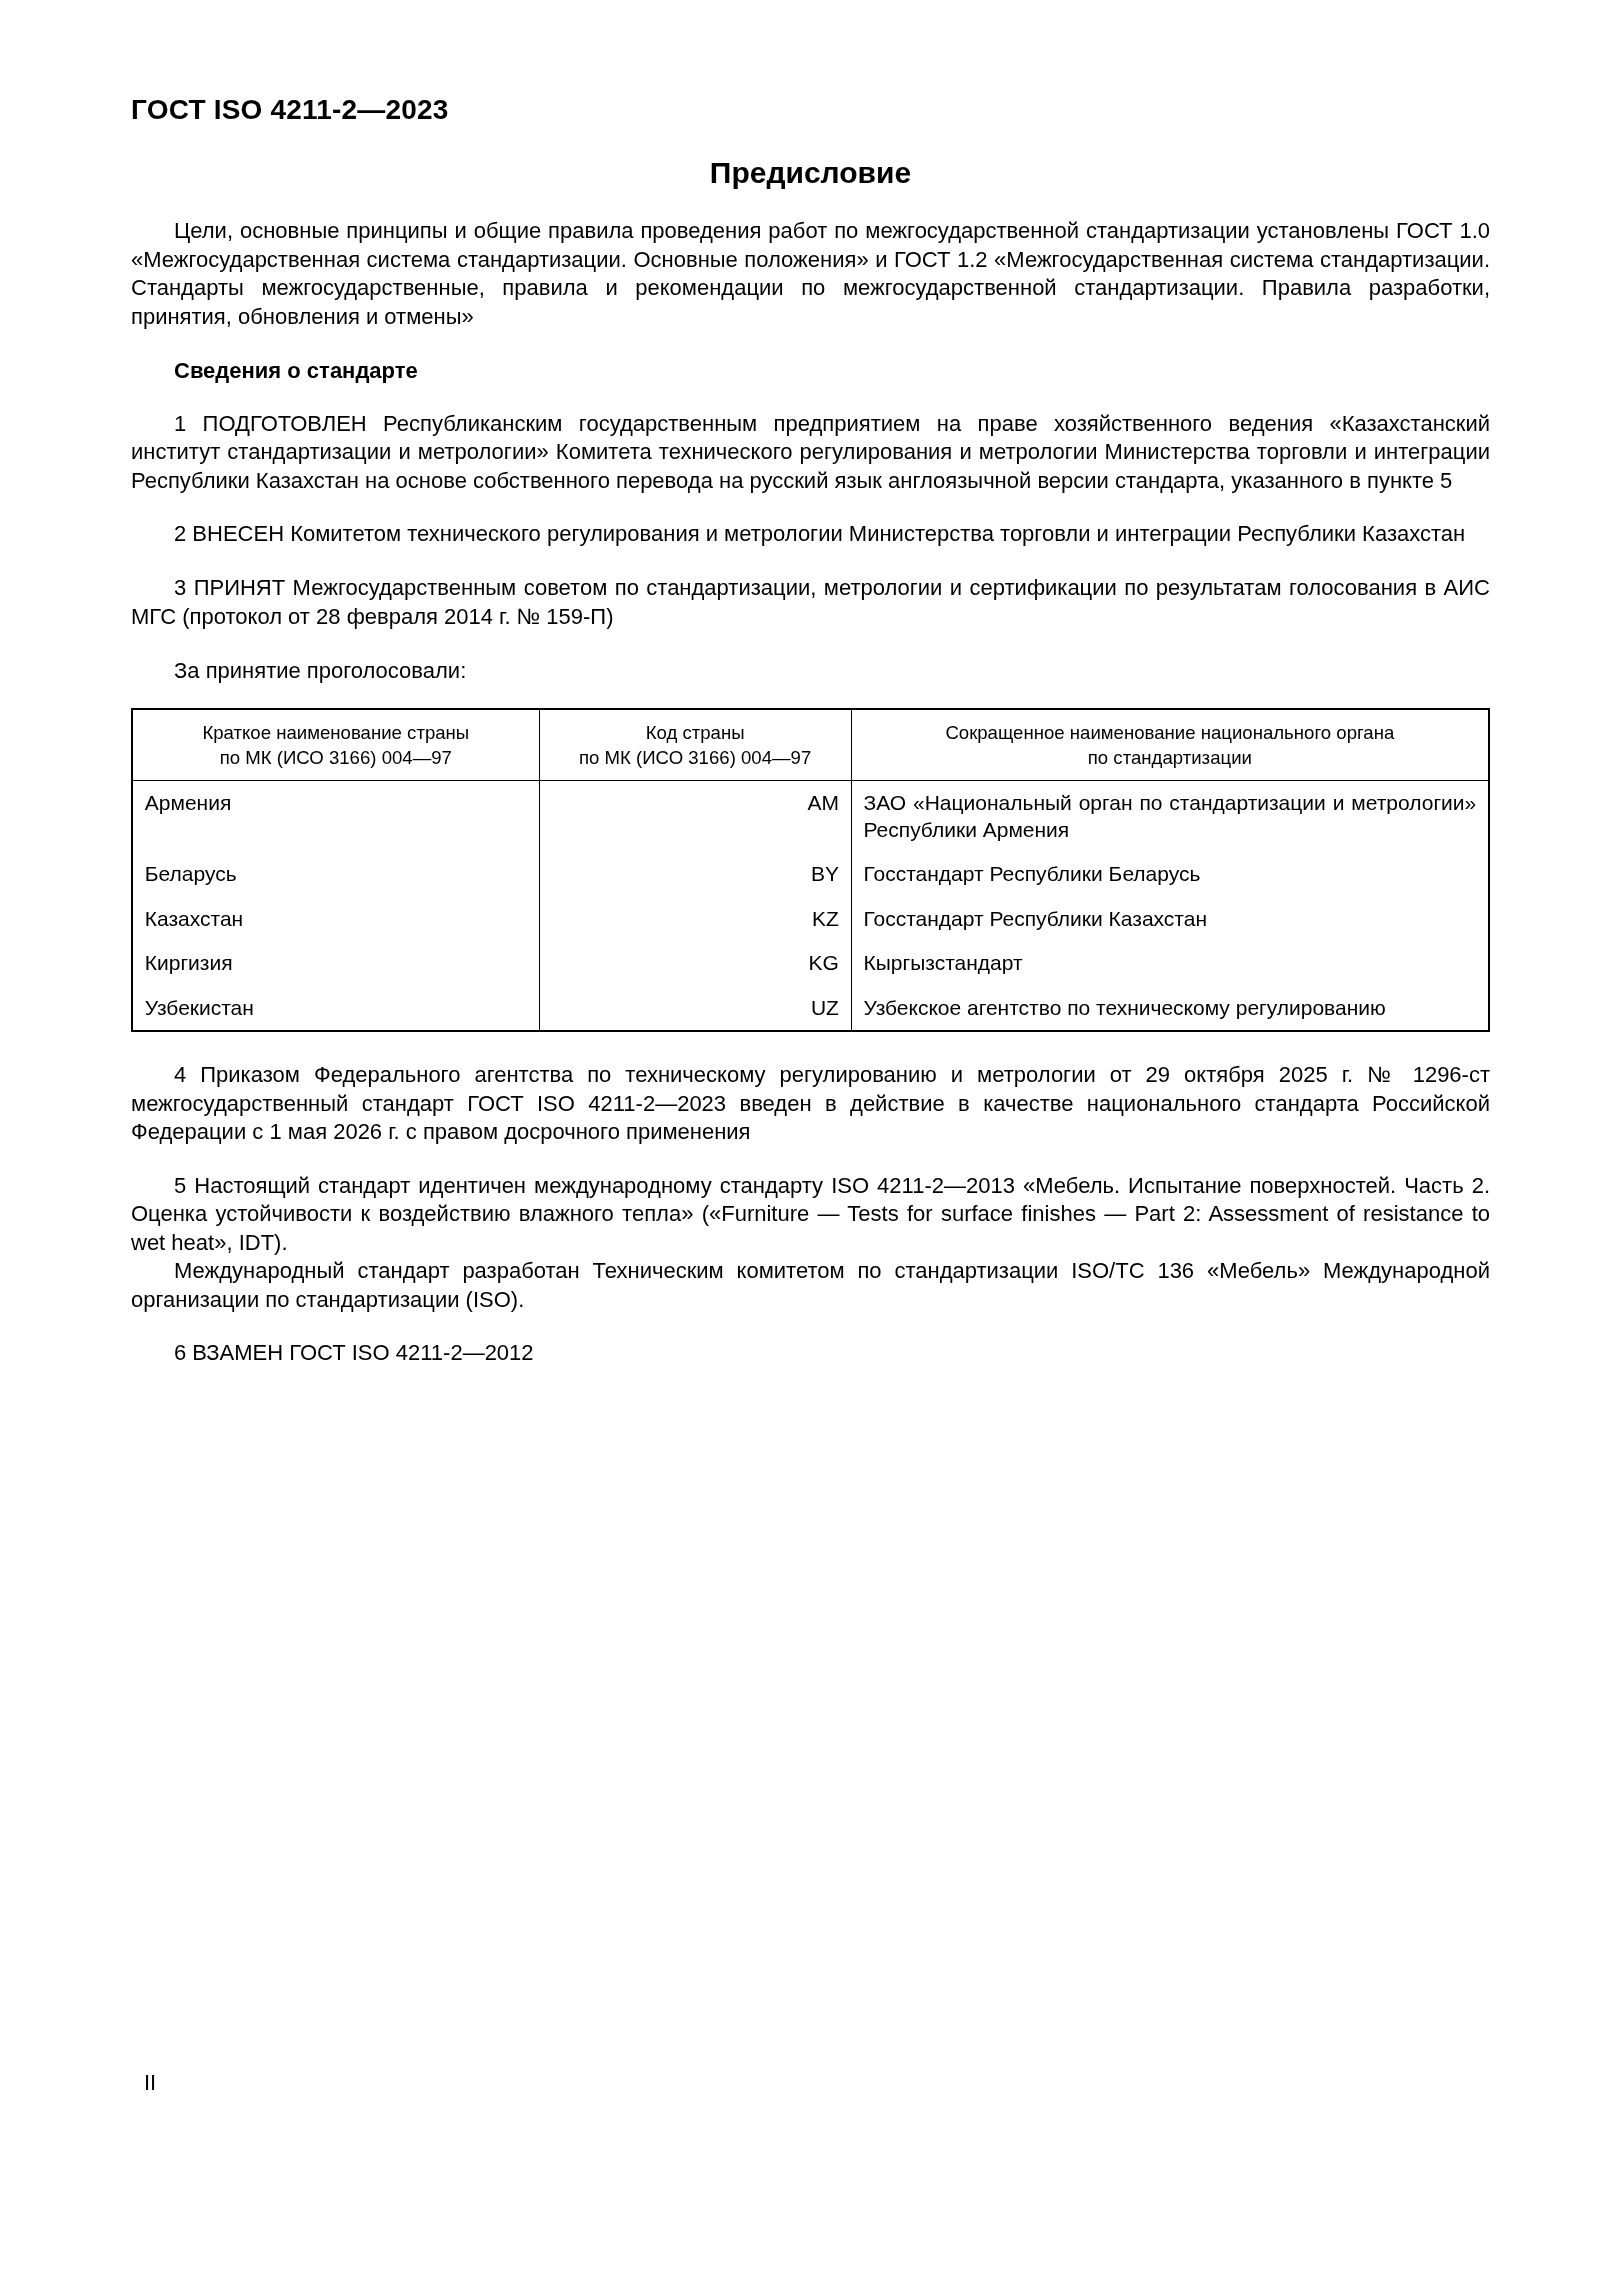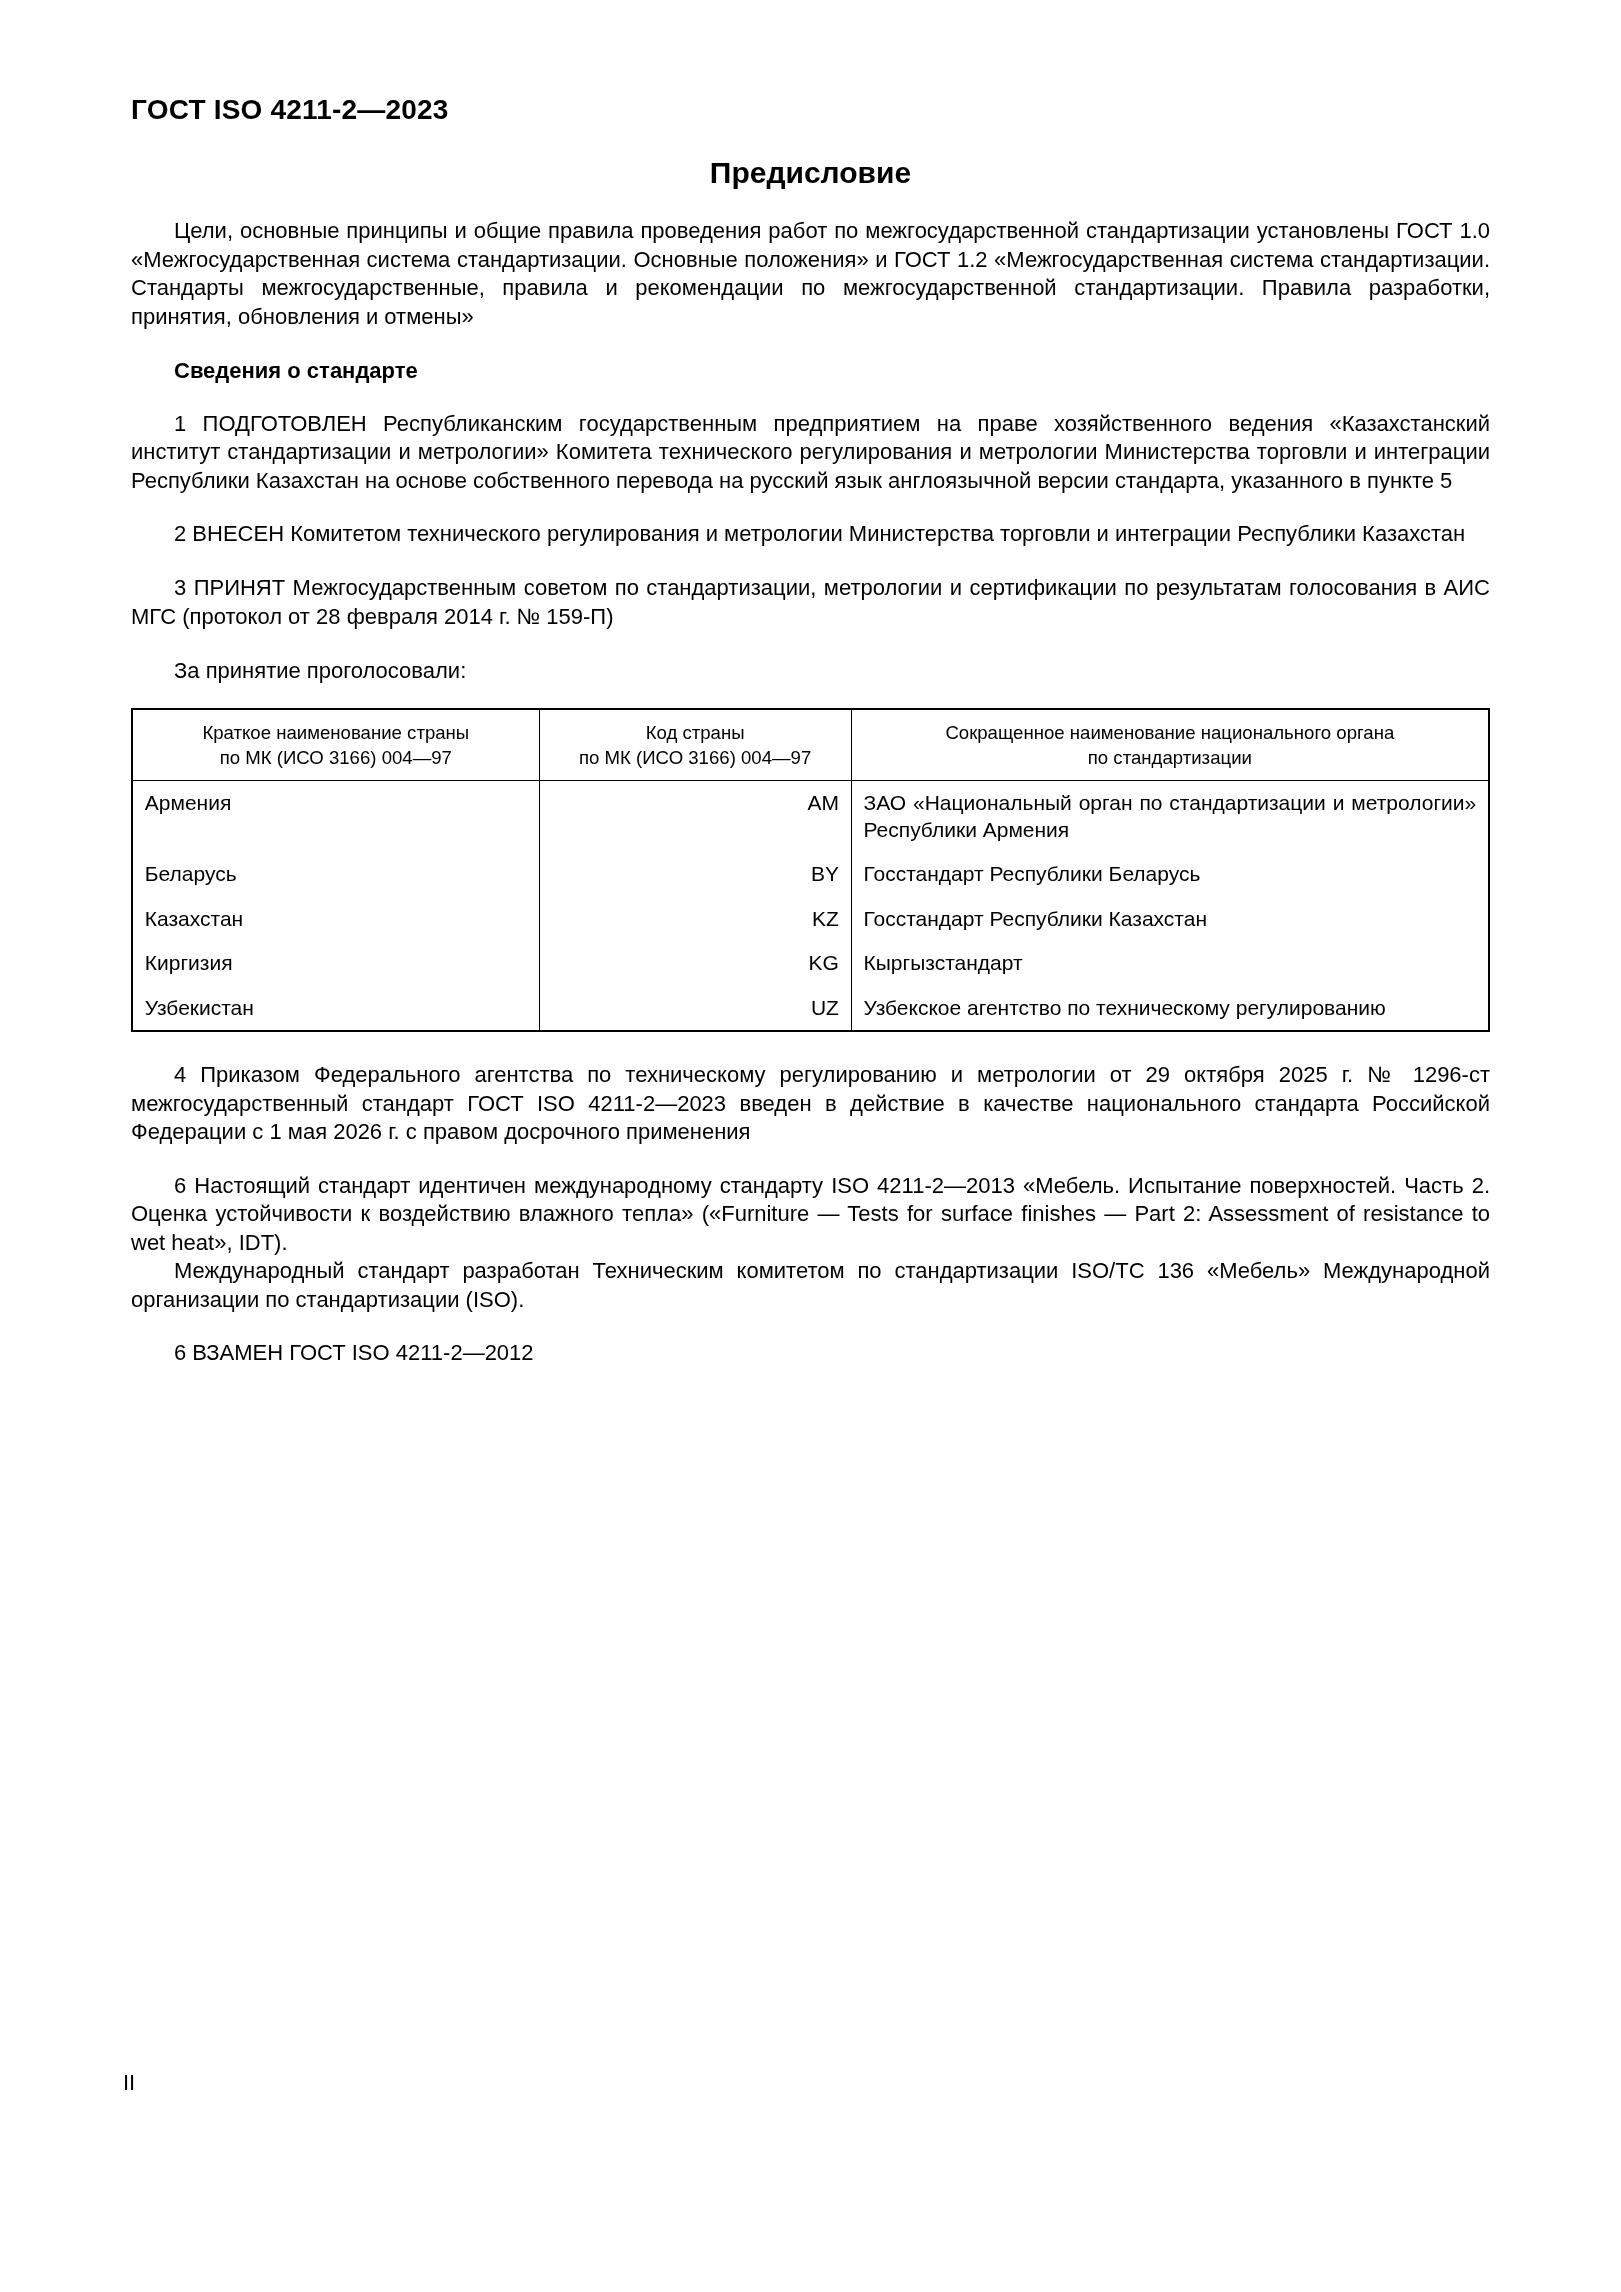--- a/index.html
+++ b/index.html
@@ -72,21 +72,21 @@
   th.col-country { width: 30%; }
   td.col-code { text-align: right; width: 23%; }
   th.col-code { width: 23%; }
   td.col-org { text-align: justify; width: 47%; }
   th.col-org { width: 47%; }
   tbody tr td { padding-top: 9.8px; padding-bottom: 9.8px; }
   .after-table { margin-top: 29px; }
   .footer-page-num {
     position: absolute;
     top: 2070px;
-    left: 123px;
+    left: 144px;
     font-size: 22px;
   }
 </style>
 </head>
 <body>
 
 <div class="page">
 
   <div class="doc-code">ГОСТ ISO 4211-2—2023</div>
 
@@ -139,21 +139,21 @@
       <tr>
         <td class="col-country">Узбекистан</td>
         <td class="col-code">UZ</td>
         <td class="col-org">Узбекское агентство по техническому регулированию</td>
       </tr>
     </tbody>
   </table>
 
   <p class="body after-table">4  Приказом Федерального агентства по техническому регулированию и метрологии от 29 октября 2025 г. № 1296-ст межгосударственный стандарт ГОСТ ISO 4211-2—2023 введен в действие в качестве национального стандарта Российской Федерации с 1 мая 2026 г. с правом досрочного применения</p>
 
-  <p class="body mt-item">6  Настоящий стандарт идентичен международному стандарту ISO 4211-2—2013 «Мебель. Испытание поверхностей. Часть 2. Оценка устойчивости к воздействию влажного тепла» («Furniture — Tests for surface finishes — Part 2: Assessment of resistance to wet heat», IDT).</p>
+  <p class="body mt-item">5  Настоящий стандарт идентичен международному стандарту ISO 4211-2—2013 «Мебель. Испытание поверхностей. Часть 2. Оценка устойчивости к воздействию влажного тепла» («Furniture — Tests for surface finishes — Part 2: Assessment of resistance to wet heat», IDT).</p>
   <p class="body mt-none">Международный стандарт разработан Техническим комитетом по стандартизации ISO/TC 136 «Мебель» Международной организации по стандартизации (ISO).</p>
 
   <p class="body mt-item">6  ВЗАМЕН ГОСТ ISO 4211-2—2012</p>
 
   <div class="footer-page-num">II</div>
 
 </div>
 
 
 </body></html>

